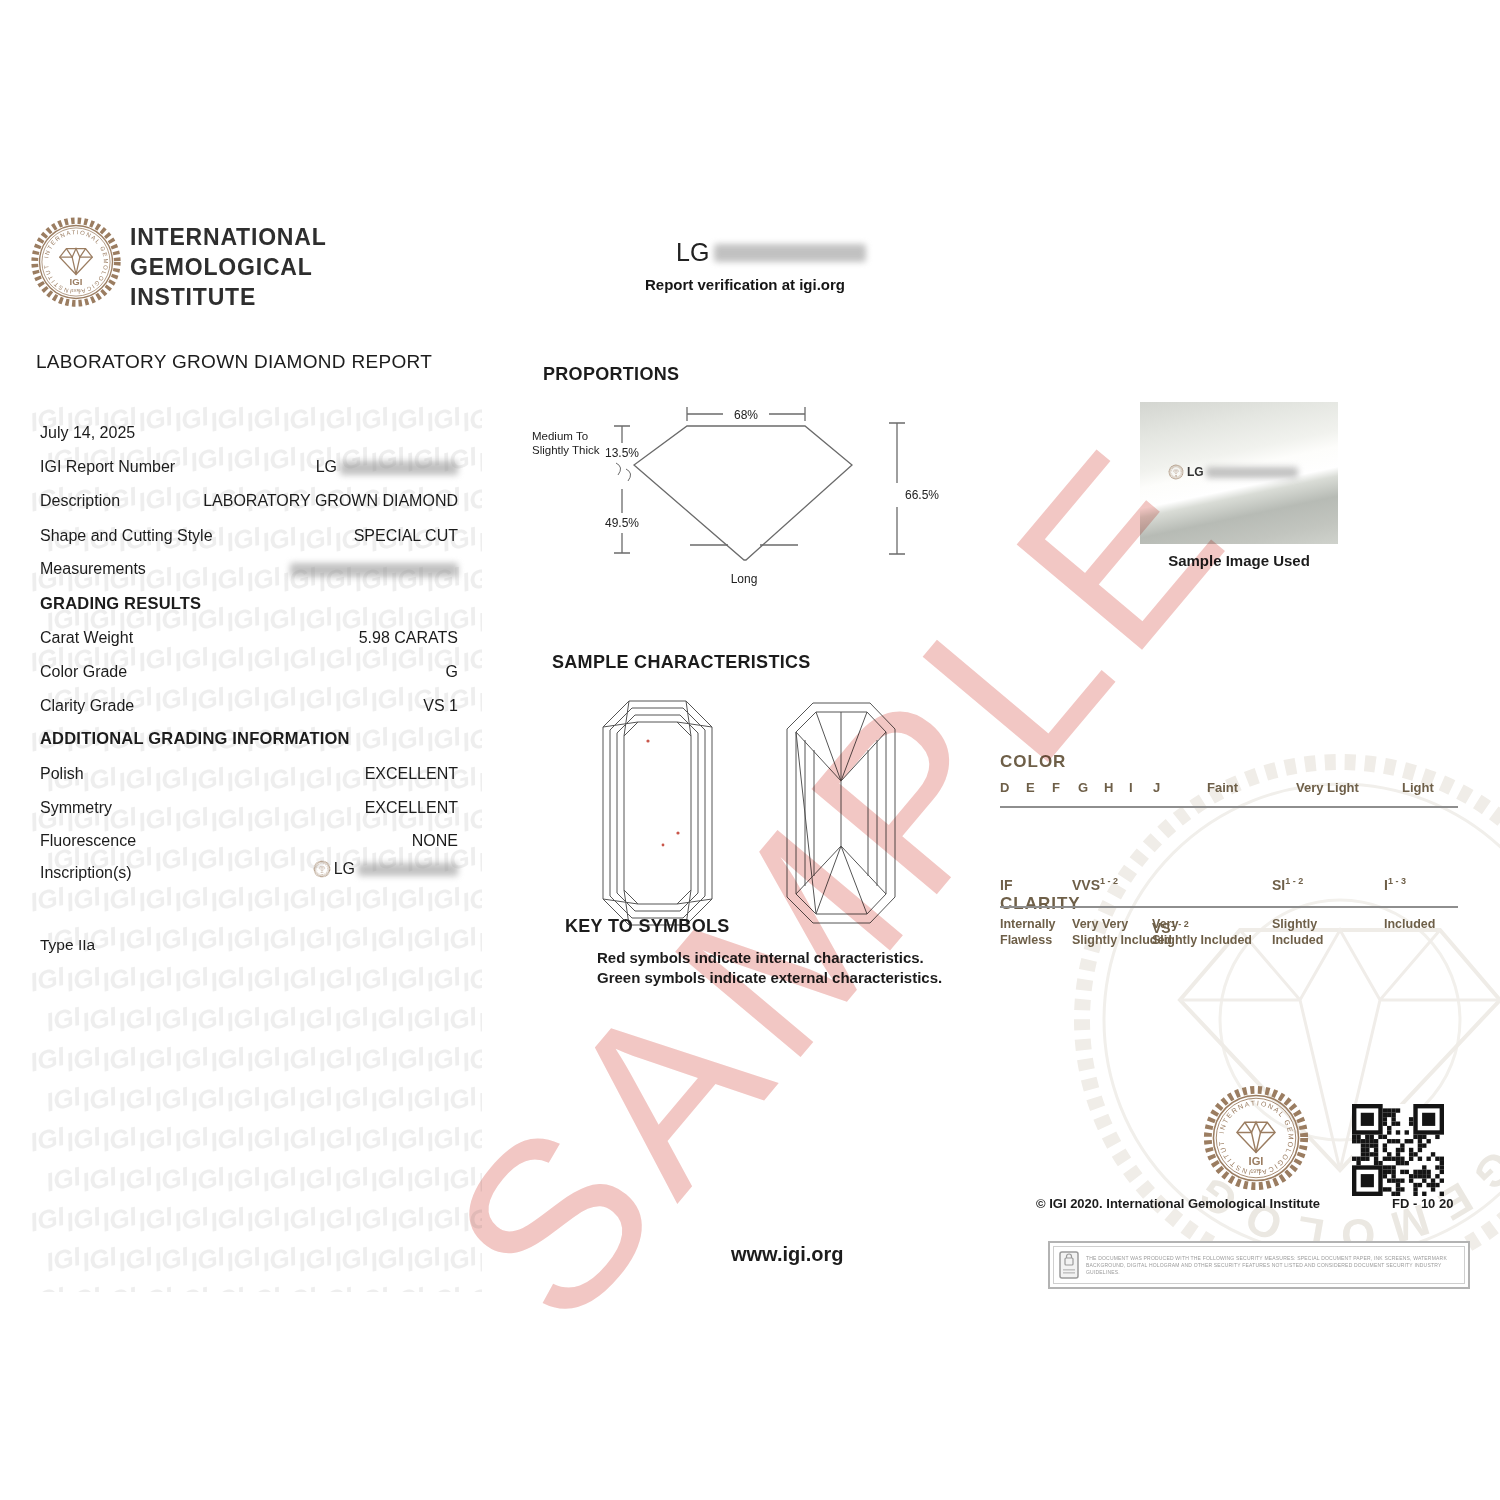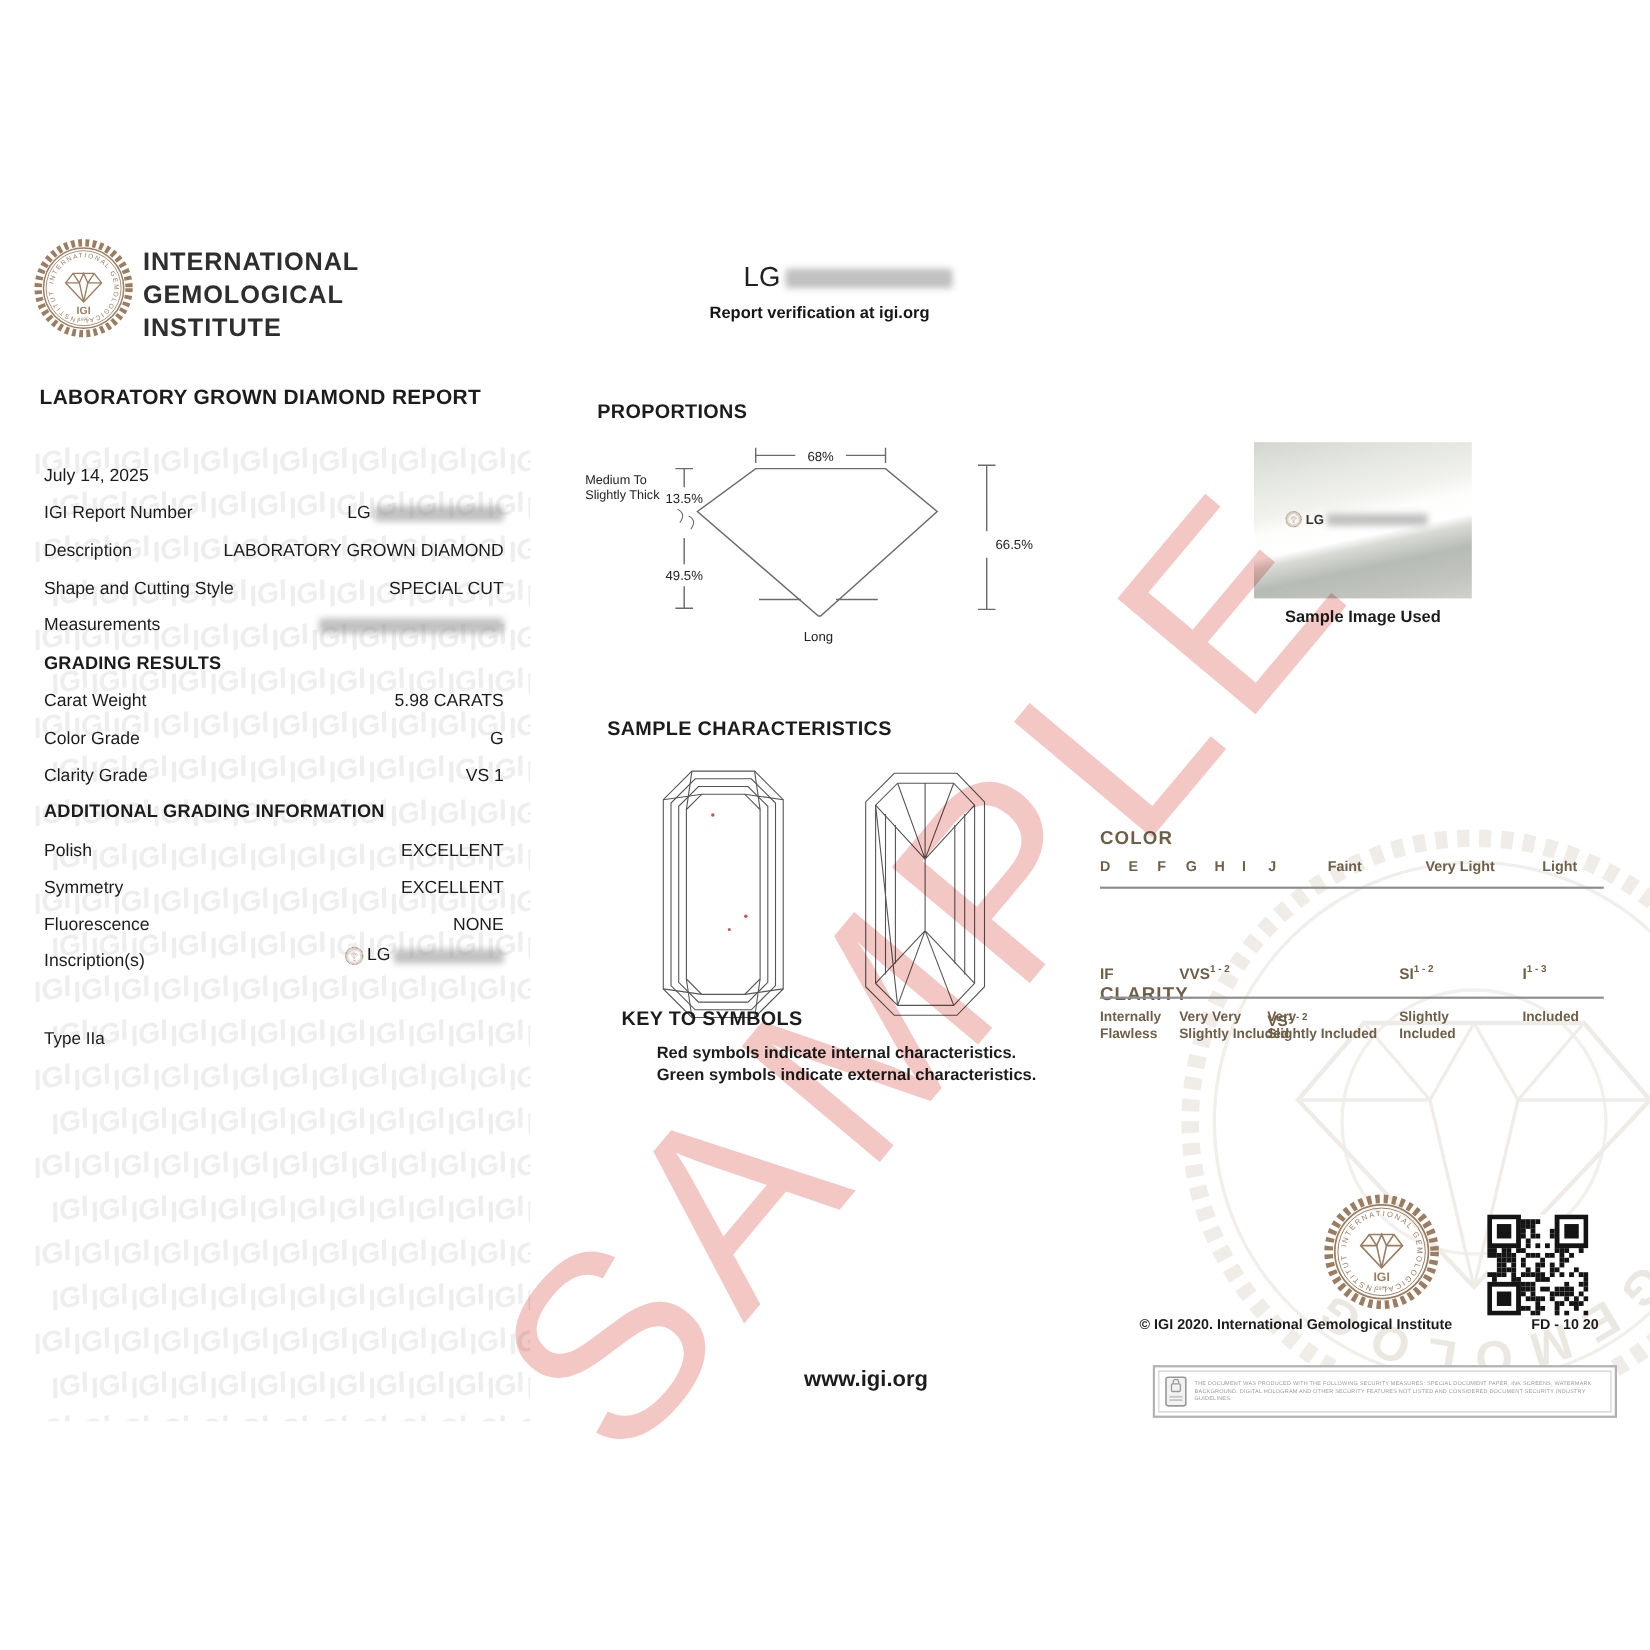--- a/index.html
+++ b/index.html
@@ -6,21 +6,21 @@
   #page{position:relative;width:1500px;height:1500px;background:#fff;overflow:hidden;
         font-family:"Liberation Sans",sans-serif;color:#1c1c1c;}
   .abs{position:absolute;}
   
   #org-title{left:130px;top:222px;font-size:23px;font-weight:800;line-height:30px;letter-spacing:.8px;color:#2e2e2e;}
   #top-report{left:676px;top:238px;display:flex;align-items:center;font-size:25px;color:#222;}
   #verify-line{left:645px;top:276px;font-size:15px;font-weight:700;color:#161616;}
   
   .blur{display:inline-block;background:#8f8f8f;border-radius:3px;filter:blur(3px);opacity:.55;vertical-align:middle;}
   
-  #report-title{left:36px;top:351px;font-size:19px;font-weight:700;letter-spacing:.3px;}
+  #report-title{left:36px;top:351px;font-size:19px;font-weight:400;letter-spacing:.3px;}
   #tilepanel{left:30px;top:404px;width:452px;height:888px;overflow:hidden;z-index:0;}
   #tilepanel span{position:absolute;font:italic 700 26px "Liberation Sans",sans-serif;color:#eeeeee;}
   .lrow{position:absolute;left:40px;width:418px;display:flex;justify-content:space-between;
         font-size:16px;z-index:2;align-items:baseline;}
   .lrow .lab{white-space:nowrap;}
   .lrow .val{white-space:nowrap;text-align:right;}
   .sechead{font-weight:800;font-size:16.5px;letter-spacing:.2px;}
   #comments{left:40px;top:884px;width:432px;font-size:15.5px;line-height:19px;z-index:2;}
   #typeline{left:40px;top:936px;font-size:15.5px;z-index:2;}
   

